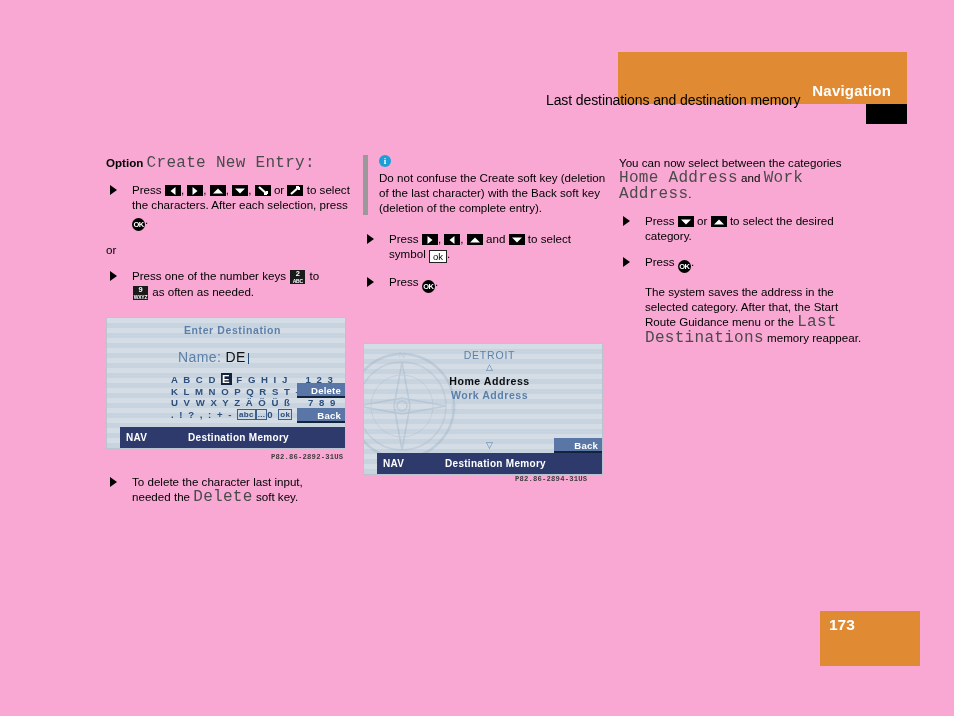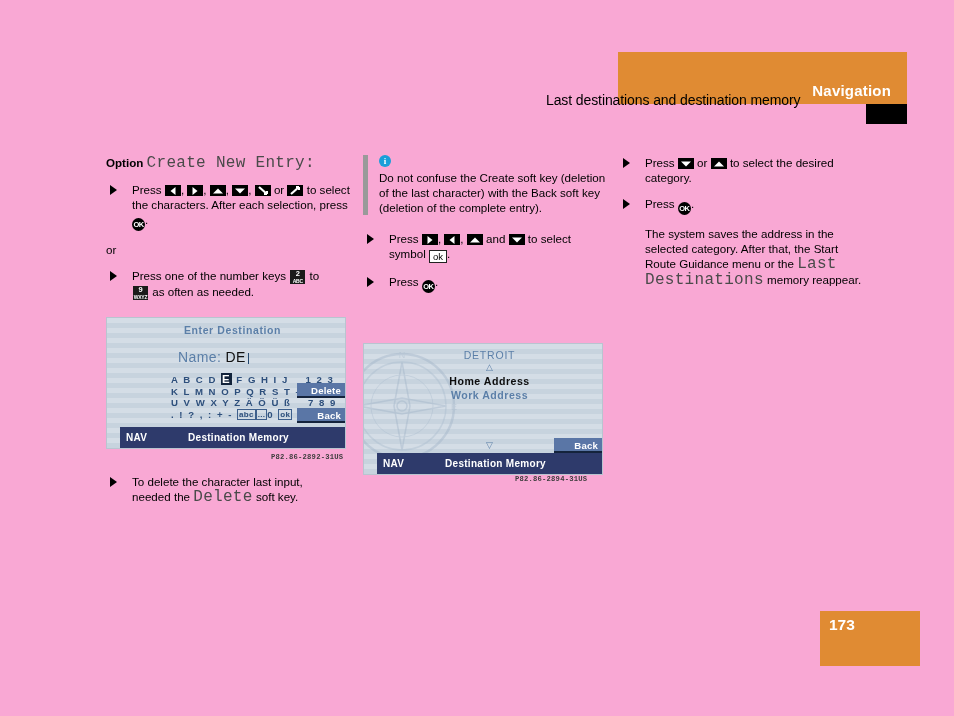--- a/index.html
+++ b/index.html
@@ -502,20 +502,26 @@
         <div class="navbar">
           <span class="nv">NAV</span>
           <span class="dm">Destination Memory</span>
         </div>
       </div>
     </div>
     <div class="figcap" style="left:152px; top:132px;">P82.86-2894-31US</div>
   </div>
 
   <div class="col col-3">
+    <div class="para">
+      <span>You can now select between the categories</span>
+      <span class="mono">Home Address</span>
+      <span>and</span>
+      <span class="mono">Work Address</span><span>.</span>
+    </div>
 
     <div class="bullet">
       <span class="tri"></span>
       <span>Press</span>
       <span class="key"><span class="ar ar-d"></span></span>
       <span>or</span>
       <span class="key"><span class="ar ar-u"></span></span>
       <span>to select the desired category.</span>
     </div>
 

